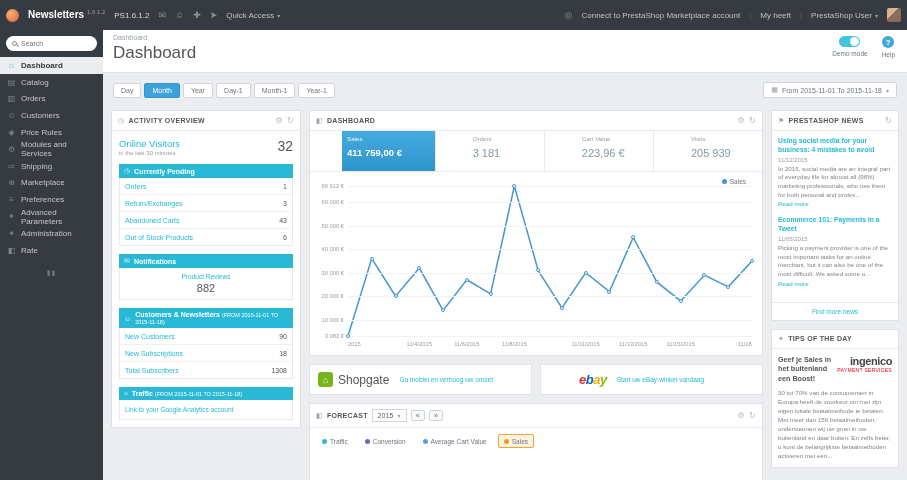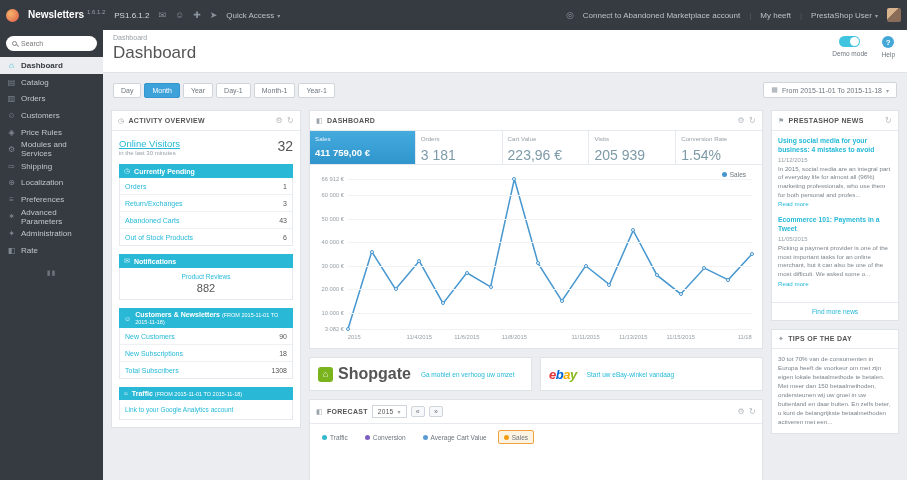--- a/index.html
+++ b/index.html
@@ -71,21 +71,21 @@
   .panel { background: #fff; border: 1px solid #dfe3e8; margin-bottom: 8px; }
   .panel-header { display: flex; align-items: center; gap: 4px; padding: 5px 6px;
     border-bottom: 1px solid #e6eaee; color: #555; font-size: 7px; font-weight: bold; letter-spacing: .3px; }
   .panel-header .spacer { flex: 1; }
   .panel-icon { color: #9aa2a9; font-size: 7px; font-weight: normal; }
   .panel-tool { color: #b6bcc2; font-size: 8px; cursor: pointer; font-weight: normal; }
 
   
   .activity-body { padding: 7px; }
   .big-stat { display: flex; justify-content: space-between; align-items: flex-start; margin-bottom: 7px; }
-  .big-stat .bs-label { color: #25b9d7; font-size: 9.5px; text-decoration: underline; }
+  .big-stat .bs-label { color: #25b9d7; font-size: 9.5px; }
   .big-stat .bs-sub { color: #98a0a7; font-size: 6px; margin-top: 1px; }
   .big-stat .bs-value { color: #555; font-size: 14px; }
   .cyan-bar { background: #29b8d5; color: #fff; font-size: 7px; font-weight: bold; padding: 3px 5px;
     display: flex; gap: 4px; align-items: center; margin-top: 8px; }
   .cyan-bar .bar-icon { font-weight: normal; font-size: 7px; color: #d8f4fa; }
   .bar-sub { font-weight: normal; font-size: 5.5px; }
   .rows { border: 1px solid #e6eaee; border-top: 0; }
   .row-line { display: flex; justify-content: space-between; padding: 4.5px 5px; border-bottom: 1px solid #eef1f4; font-size: 7px; }
   .row-line:last-child { border-bottom: 0; }
   .row-lbl { color: #25b9d7; cursor: pointer; }
@@ -93,24 +93,24 @@
   .notif-cells { display: flex; border: 1px solid #e6eaee; border-top: 0; }
   .notif-cell { flex: 1; text-align: center; padding: 5px 2px; cursor: pointer; }
   .notif-cell + .notif-cell { border-left: 5px solid #14b8a6; text-align: center; }
   .notif-lbl { color: #25b9d7; font-size: 6.5px; }
   .notif-val { color: #555; font-size: 11px; margin-top: 2px; }
   .ga-link { font-size: 6.5px; color: #25b9d7; padding: 6px 5px; border: 1px solid #e6eaee; border-top: 0;
     display: block; cursor: pointer; }
 
   
   .kpi-row { display: flex; border-bottom: 1px solid #e6eaee; }
-  .kpi { flex: 1; padding: 4px 5px 1px; border-right: 1px solid #e6eaee; cursor: pointer; overflow: hidden; }
+  .kpi { flex: 1; padding: 4px 5px 12px; border-right: 1px solid #e6eaee; cursor: pointer; overflow: hidden; margin-left: 32px; }
   .kpi:last-child { border-right: 0; }
   .kpi-lbl { font-size: 6.2px; color: #98a0a7; white-space: nowrap; }
-  .kpi-val { font-size: 14px; color: #7d9aa8; margin-top: 5px; white-space: nowrap; }
+  .kpi-val { font-size: 11px; color: #7d9aa8; margin-top: 5px; white-space: nowrap; }
   .kpi.selected { background: linear-gradient(180deg, #45aadd, #3095cc); flex: 1.25; }
   .kpi.selected .kpi-lbl { color: #eaf6fc; }
   .kpi.selected .kpi-val { color: #fff; font-weight: bold; font-size: 9.5px; }
 
   .chart-area { position: relative; padding: 10px 0 4px; }
   .chart-legend { position: absolute; top: 6px; right: 16px; font-size: 6.5px; color: #6c757d;
     display: flex; align-items: center; gap: 3px; }
   .legend-dot { width: 5px; height: 5px; border-radius: 50%; background: #4696cf; }
   .chart-wrap { display: flex; padding: 4px 10px 2px 4px; }
   .y-axis { width: 34px; position: relative; flex: none; }
@@ -123,23 +123,23 @@
     border: 1px solid #4696cf; transform: translate(-50%, -50%); }
   .x-axis { height: 11px; position: relative; margin: 2px 10px 0 38px; overflow: hidden; }
   .x-tick-label { position: absolute; transform: translateX(-50%); font-size: 5.8px; color: #98a0a7;
     white-space: nowrap; top: 1px; }
 
   .modules-row { display: flex; gap: 8px; margin-bottom: 8px; }
   .module-box { flex: 1; background: #fff; border: 1px solid #dfe3e8; display: flex; align-items: center;
     gap: 5px; padding: 7px 8px; }
   .shopgate-logo { width: 15px; height: 15px; background: #7ab41d; border-radius: 3px; color: #fff;
     font-weight: bold; font-size: 9px; display: flex; align-items: center; justify-content: center; flex: none; }
-  .shopgate-text { font-size: 16px; color: #555; font-weight: bold; }
+  .shopgate-text { font-size: 12px; color: #555; font-weight: normal; }
   .module-link { color: #25b9d7; font-size: 6.5px; margin-left: 5px; cursor: pointer; }
-  .ebay-logo { font-size: 13px; font-weight: bold; font-style: italic; letter-spacing: -0.5px; flex: none; }
+  .ebay-logo { font-size: 13px; font-weight: bold; font-style: italic; letter-spacing: -0.5px; flex: none; margin-left: 30px; }
 
   .year-box { border: 1px solid #cfd5da; font-size: 6.5px; padding: 2px 5px; color: #555;
     display: flex; gap: 4px; align-items: center; background: #fff; font-weight: normal; cursor: pointer; }
   .arrow-btn { border: 1px solid #cfd5da; background: #f7f8f9; font-size: 7px; padding: 1px 4px;
     color: #6c757d; border-radius: 2px; cursor: pointer; font-weight: normal; }
   .forecast-legend { display: flex; gap: 5px; padding: 6px; align-items: center; }
   .leg-item { display: flex; align-items: center; gap: 3px; font-size: 6.5px; color: #6c757d;
     padding: 2.5px 5px; border: 1px solid transparent; border-radius: 2px; cursor: pointer; white-space: nowrap; }
   .leg-item.selected { border-color: #f0a23c; background: #fdf3e3; }
   .leg-dot { width: 5px; height: 5px; border-radius: 50%; flex: none; }
@@ -177,21 +177,21 @@
     <span class="tb-icon">☺</span>
     <span class="tb-icon">✚</span>
     <span class="tb-icon">➤</span>
     <span class="qa">
       <span>Quick Access</span>
       <span class="caret">▾</span>
     </span>
   </div>
   <div class="tb-group">
     <span class="tb-icon">◎</span>
-    <span>Connect to Abandoned Marketplace account</span>
+    <span>Connect to PrestaShop Marketplace account</span>
     <span class="tb-sep">|</span>
     <span>My heeft</span>
     <span class="tb-sep">|</span>
     <span class="qa">
       <span>PrestaShop User</span>
       <span class="caret">▾</span>
     </span>
     <span class="avatar"></span>
   </div>
 </header>
@@ -233,21 +233,21 @@
         <span>Modules and Services</span>
       </div>
 
       <div class="nav-item">
         <span class="nav-icon">⇨</span>
         <span>Shipping</span>
       </div>
 
       <div class="nav-item">
         <span class="nav-icon">⊕</span>
-        <span>Localization</span>
+        <span>Marketplace</span>
       </div>
 
       <div class="nav-item">
         <span class="nav-icon">≡</span>
         <span>Preferences</span>
       </div>
 
       <div class="nav-item">
         <span class="nav-icon">✶</span>
         <span>Advanced Parameters</span>
@@ -427,24 +427,20 @@
             <div class="kpi">
               <div class="kpi-lbl">Cart Value</div>
               <div class="kpi-val">223,96 €</div>
             </div>
 
             <div class="kpi">
               <div class="kpi-lbl">Visits</div>
               <div class="kpi-val">205 939</div>
             </div>
 
-            <div class="kpi">
-              <div class="kpi-lbl">Conversion Rate</div>
-              <div class="kpi-val">1.54%</div>
-            </div>
 
           </div>
 
         <div class="chart-area">
           <div class="chart-legend">
             <span class="legend-dot"></span>
             <span>Sales</span>
           </div>
           <div class="chart-wrap">
             <div class="y-axis" id="y-axis">
@@ -582,19 +578,26 @@
           </div>
         <div class="find-more">Find more news</div>
       </div>
 
       <div class="panel">
         <div class="panel-header">
           <span class="panel-icon">✦</span>
           <span>TIPS OF THE DAY</span>
         </div>
         <div class="tips-body">
+          <div class="tips-top">
+            <div class="tips-headline">Geef je Sales in het buitenland een Boost!</div>
+            <div class="ingenico">
+              <div class="ingenico-name">ingenico</div>
+              <div class="ingenico-sub">Payment services</div>
+            </div>
+          </div>
           <div class="tips-text">30 tot 70% van de consumenten in Europa heeft de voorkeur om met zijn eigen lokale betaalmethode te betalen. Met meer dan 150 betaalmethoden, ondersteunen wij uw groei in uw buitenland en daar buiten. En zelfs beter, u kunt de belangrijkste betaalmethoden activeren met een...</div>
         </div>
       </div>
     </div>
 
   </div>
 </div>
 
 </body></html>

